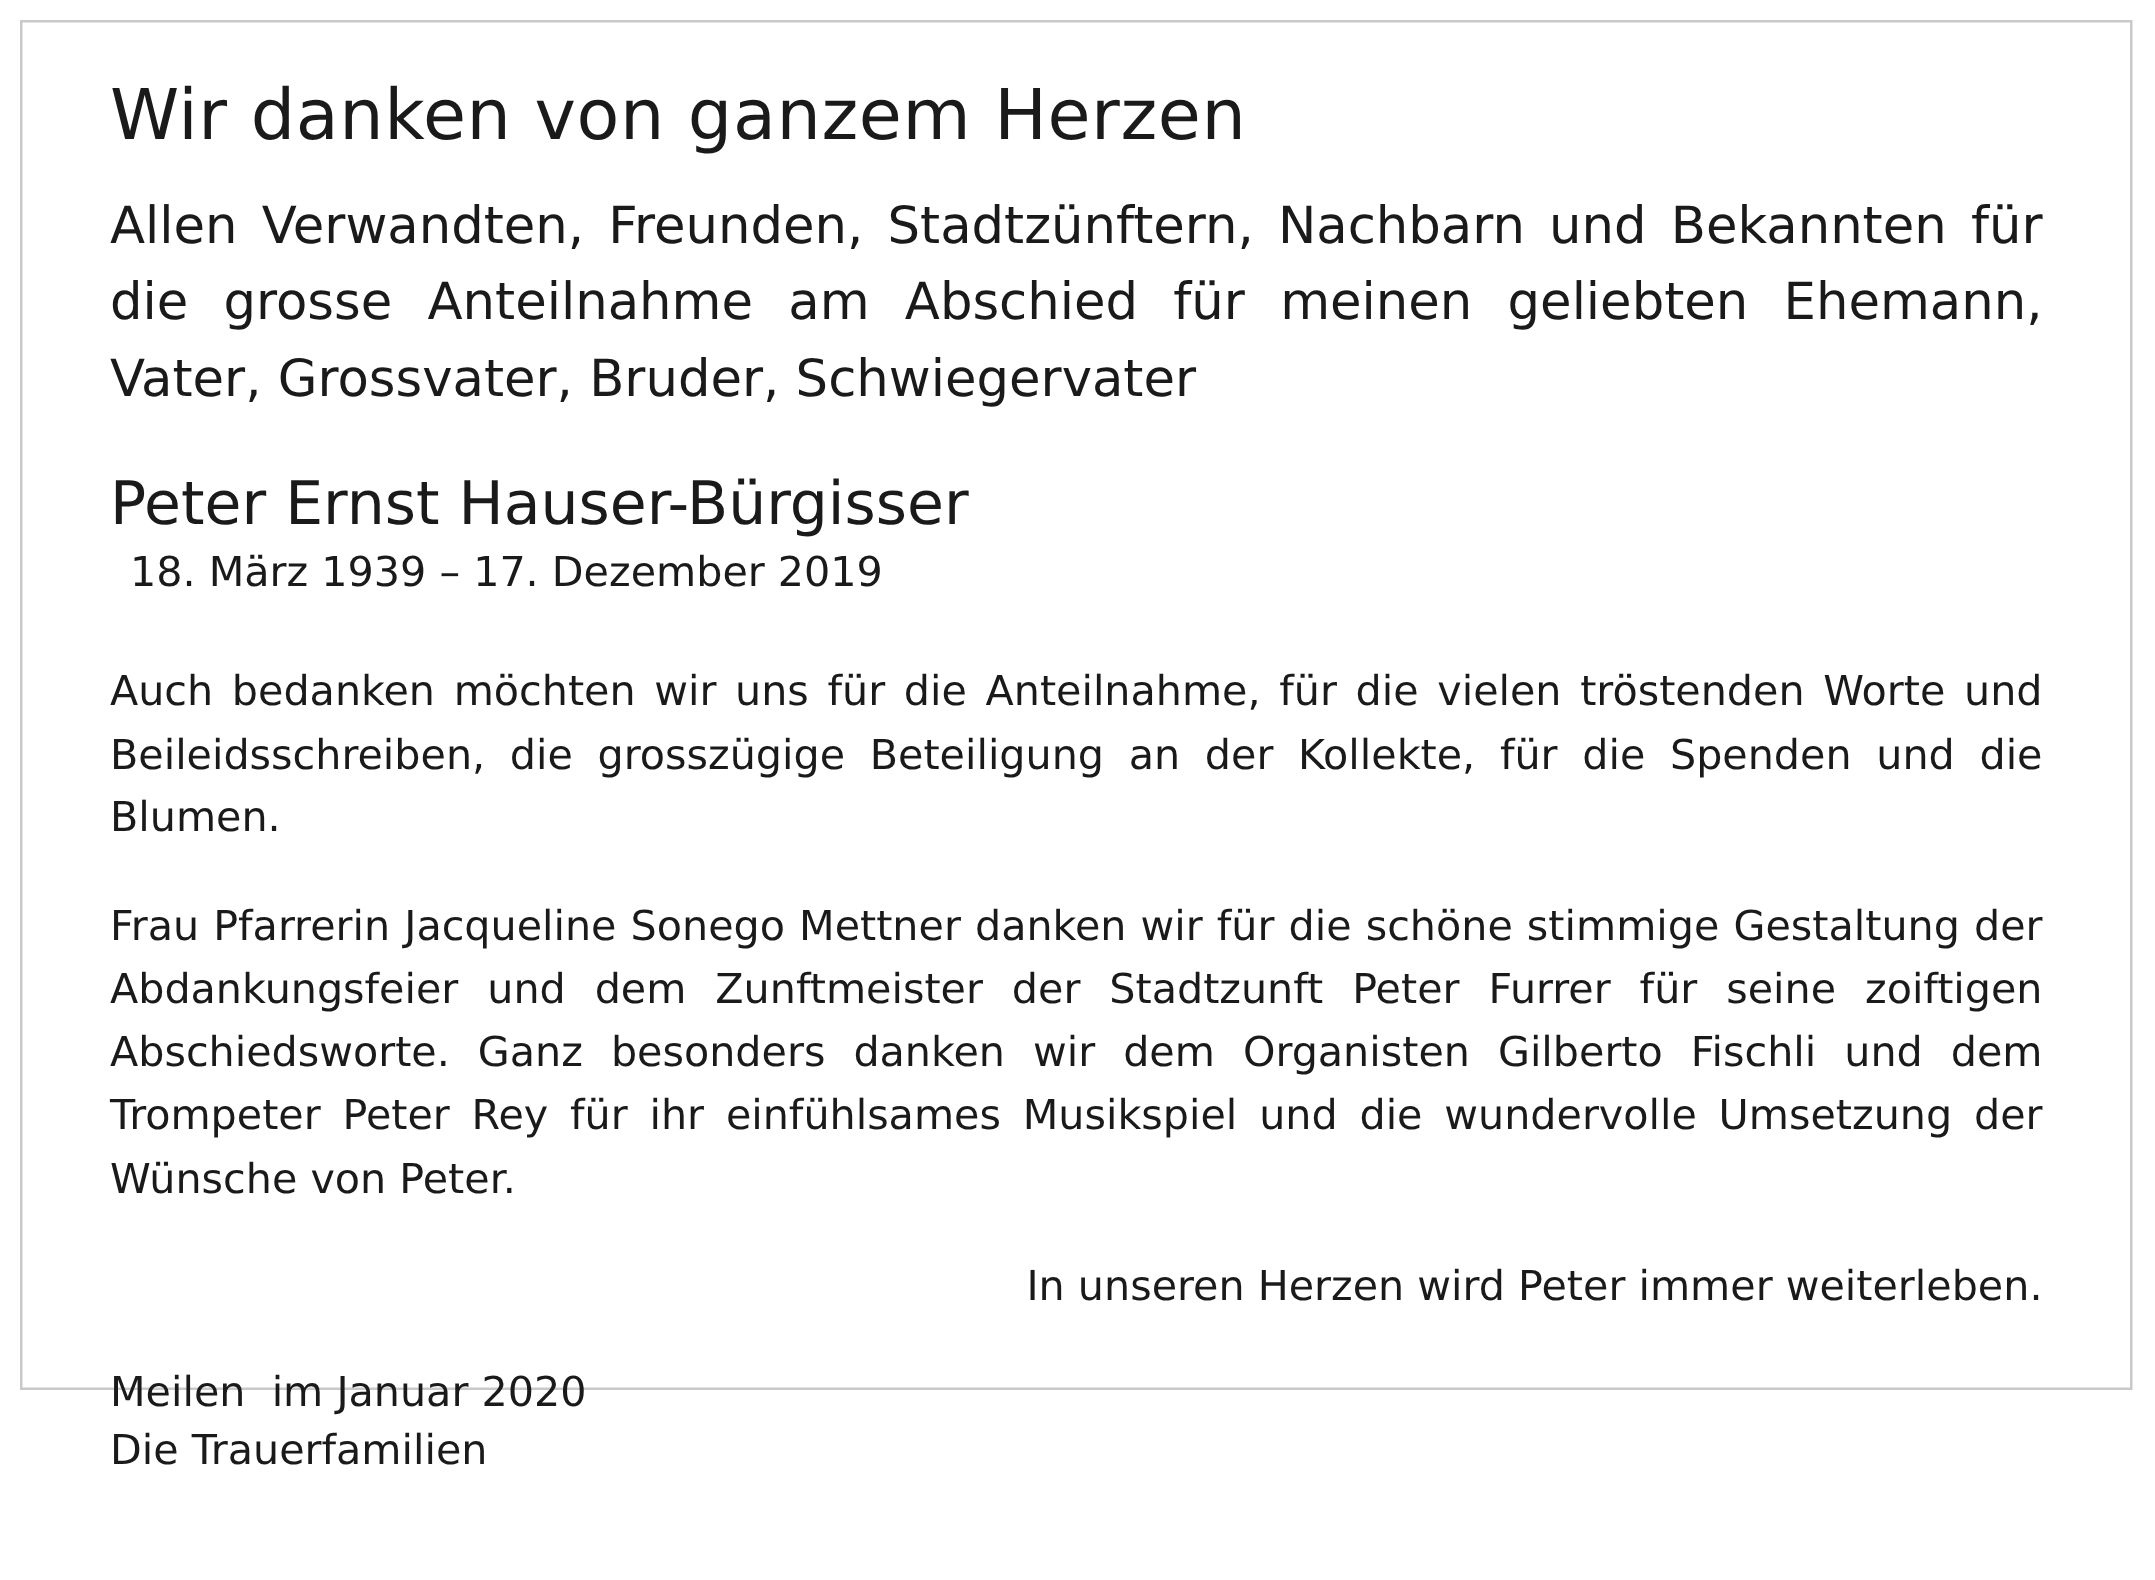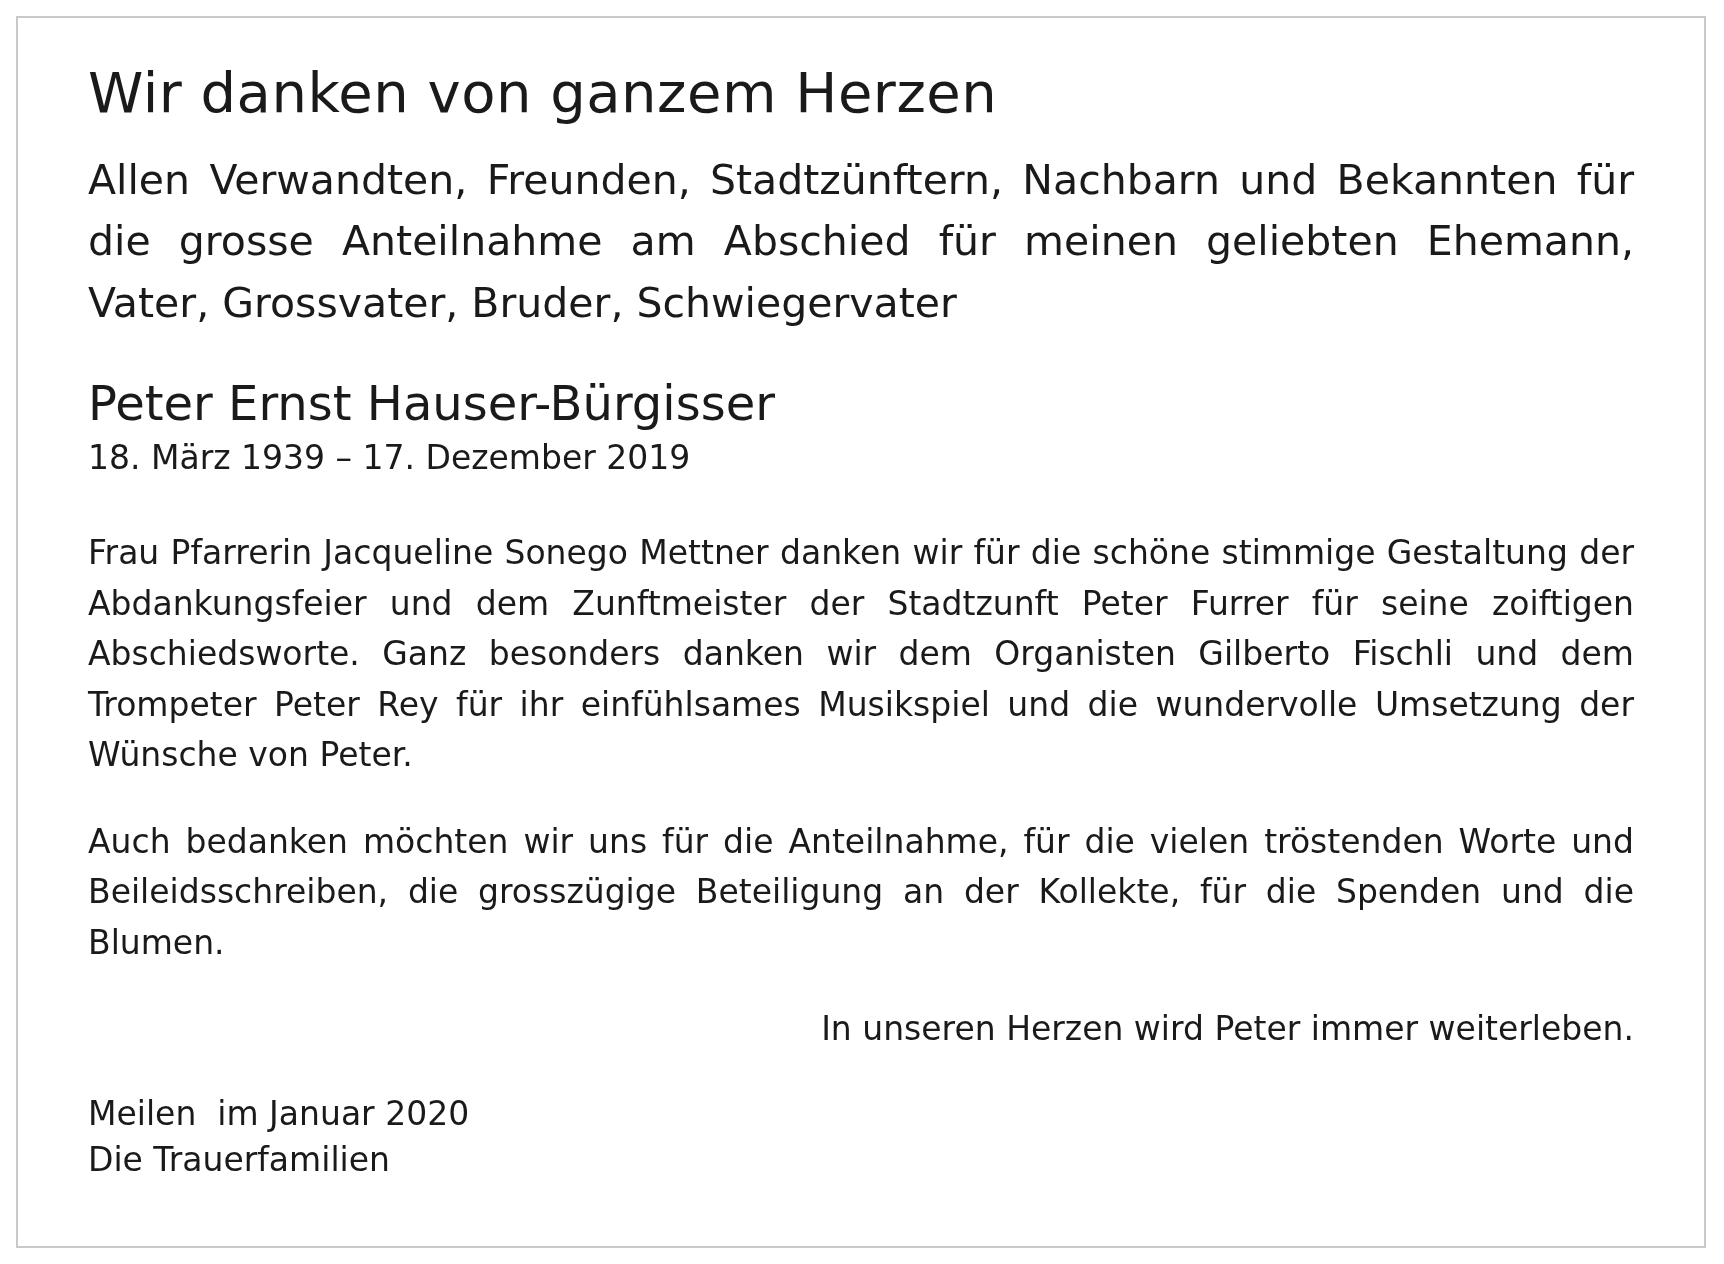--- a/index.html
+++ b/index.html
@@ -10,21 +10,21 @@
   body {
     width: 1724px;
     height: 1264px;
     font-family: "DejaVu Sans", sans-serif;
     color: #1a1a1a;
     overflow: hidden;
   }
   .notice-card {
     box-sizing: border-box;
     width: 1690px;
-    height: 1232px;
+    height: 1096px;
     margin: 16px;
     border: 2px solid #c9c9c9;
     background: #ffffff;
     padding: 44px 70px 20px 70px;
     position: relative;
   }
   .thanks-heading {
     font-size: 56px;
     font-weight: 400;
     line-height: 1.1;
@@ -41,21 +41,21 @@
   .deceased-name {
     font-size: 48px;
     font-weight: 400;
     line-height: 1.15;
     margin: 0 0 6px 0;
     letter-spacing: 0px;
   }
   .life-dates {
     font-size: 33px;
     line-height: 1.3;
-    margin: 0 0 48px 0;
+    margin: 0 0 48px 16px;
   }
   .body-paragraph {
     font-size: 33px;
     line-height: 1.53;
     text-align: justify;
     text-justify: inter-word;
     margin: 0 0 36px 0;
   }
   .body-paragraph.last-line {
     text-align: right;
@@ -82,23 +82,23 @@
 <div class="notice-card">
 
   <h1 class="thanks-heading">Wir danken von ganzem Herzen</h1>
 
   <p class="intro-paragraph">Allen Verwandten, Freunden, Stadtzünftern, Nachbarn und Bekannten für die grosse Anteilnahme am Abschied für meinen geliebten Ehemann, Vater, Grossvater, Bruder, Schwiegervater</p>
 
   <div class="deceased-name">Peter Ernst Hauser-Bürgisser</div>
 
   <div class="life-dates">18. März 1939 – 17. Dezember 2019</div>
 
+  <p class="body-paragraph">Auch bedanken möchten wir uns für die Anteilnahme, für die vielen tröstenden Worte und Beileidsschreiben, die grosszügige Beteiligung an der Kollekte, für die Spenden und die Blumen.</p>
+
   <p class="body-paragraph">Frau Pfarrerin Jacqueline Sonego Mettner danken wir für die schöne stimmige Gestaltung der Abdankungsfeier und dem Zunftmeister der Stadtzunft Peter Furrer für seine zoiftigen Abschiedsworte. Ganz besonders danken wir dem Organisten Gilberto Fischli und dem Trompeter Peter Rey für ihr einfühlsames Musikspiel und die wundervolle Umsetzung der Wünsche von Peter.</p>
-
-  <p class="body-paragraph">Auch bedanken möchten wir uns für die Anteilnahme, für die vielen tröstenden Worte und Beileidsschreiben, die grosszügige Beteiligung an der Kollekte, für die Spenden und die Blumen.</p>
 
   <p class="body-paragraph last-line">In unseren Herzen wird Peter immer weiterleben.</p>
 
   <div class="closing-line">
     <span class="closing-place">Meilen  im Januar 2020</span>
     <span class="closing-signature">Die Trauerfamilien</span>
   </div>
 
 </div>
 

